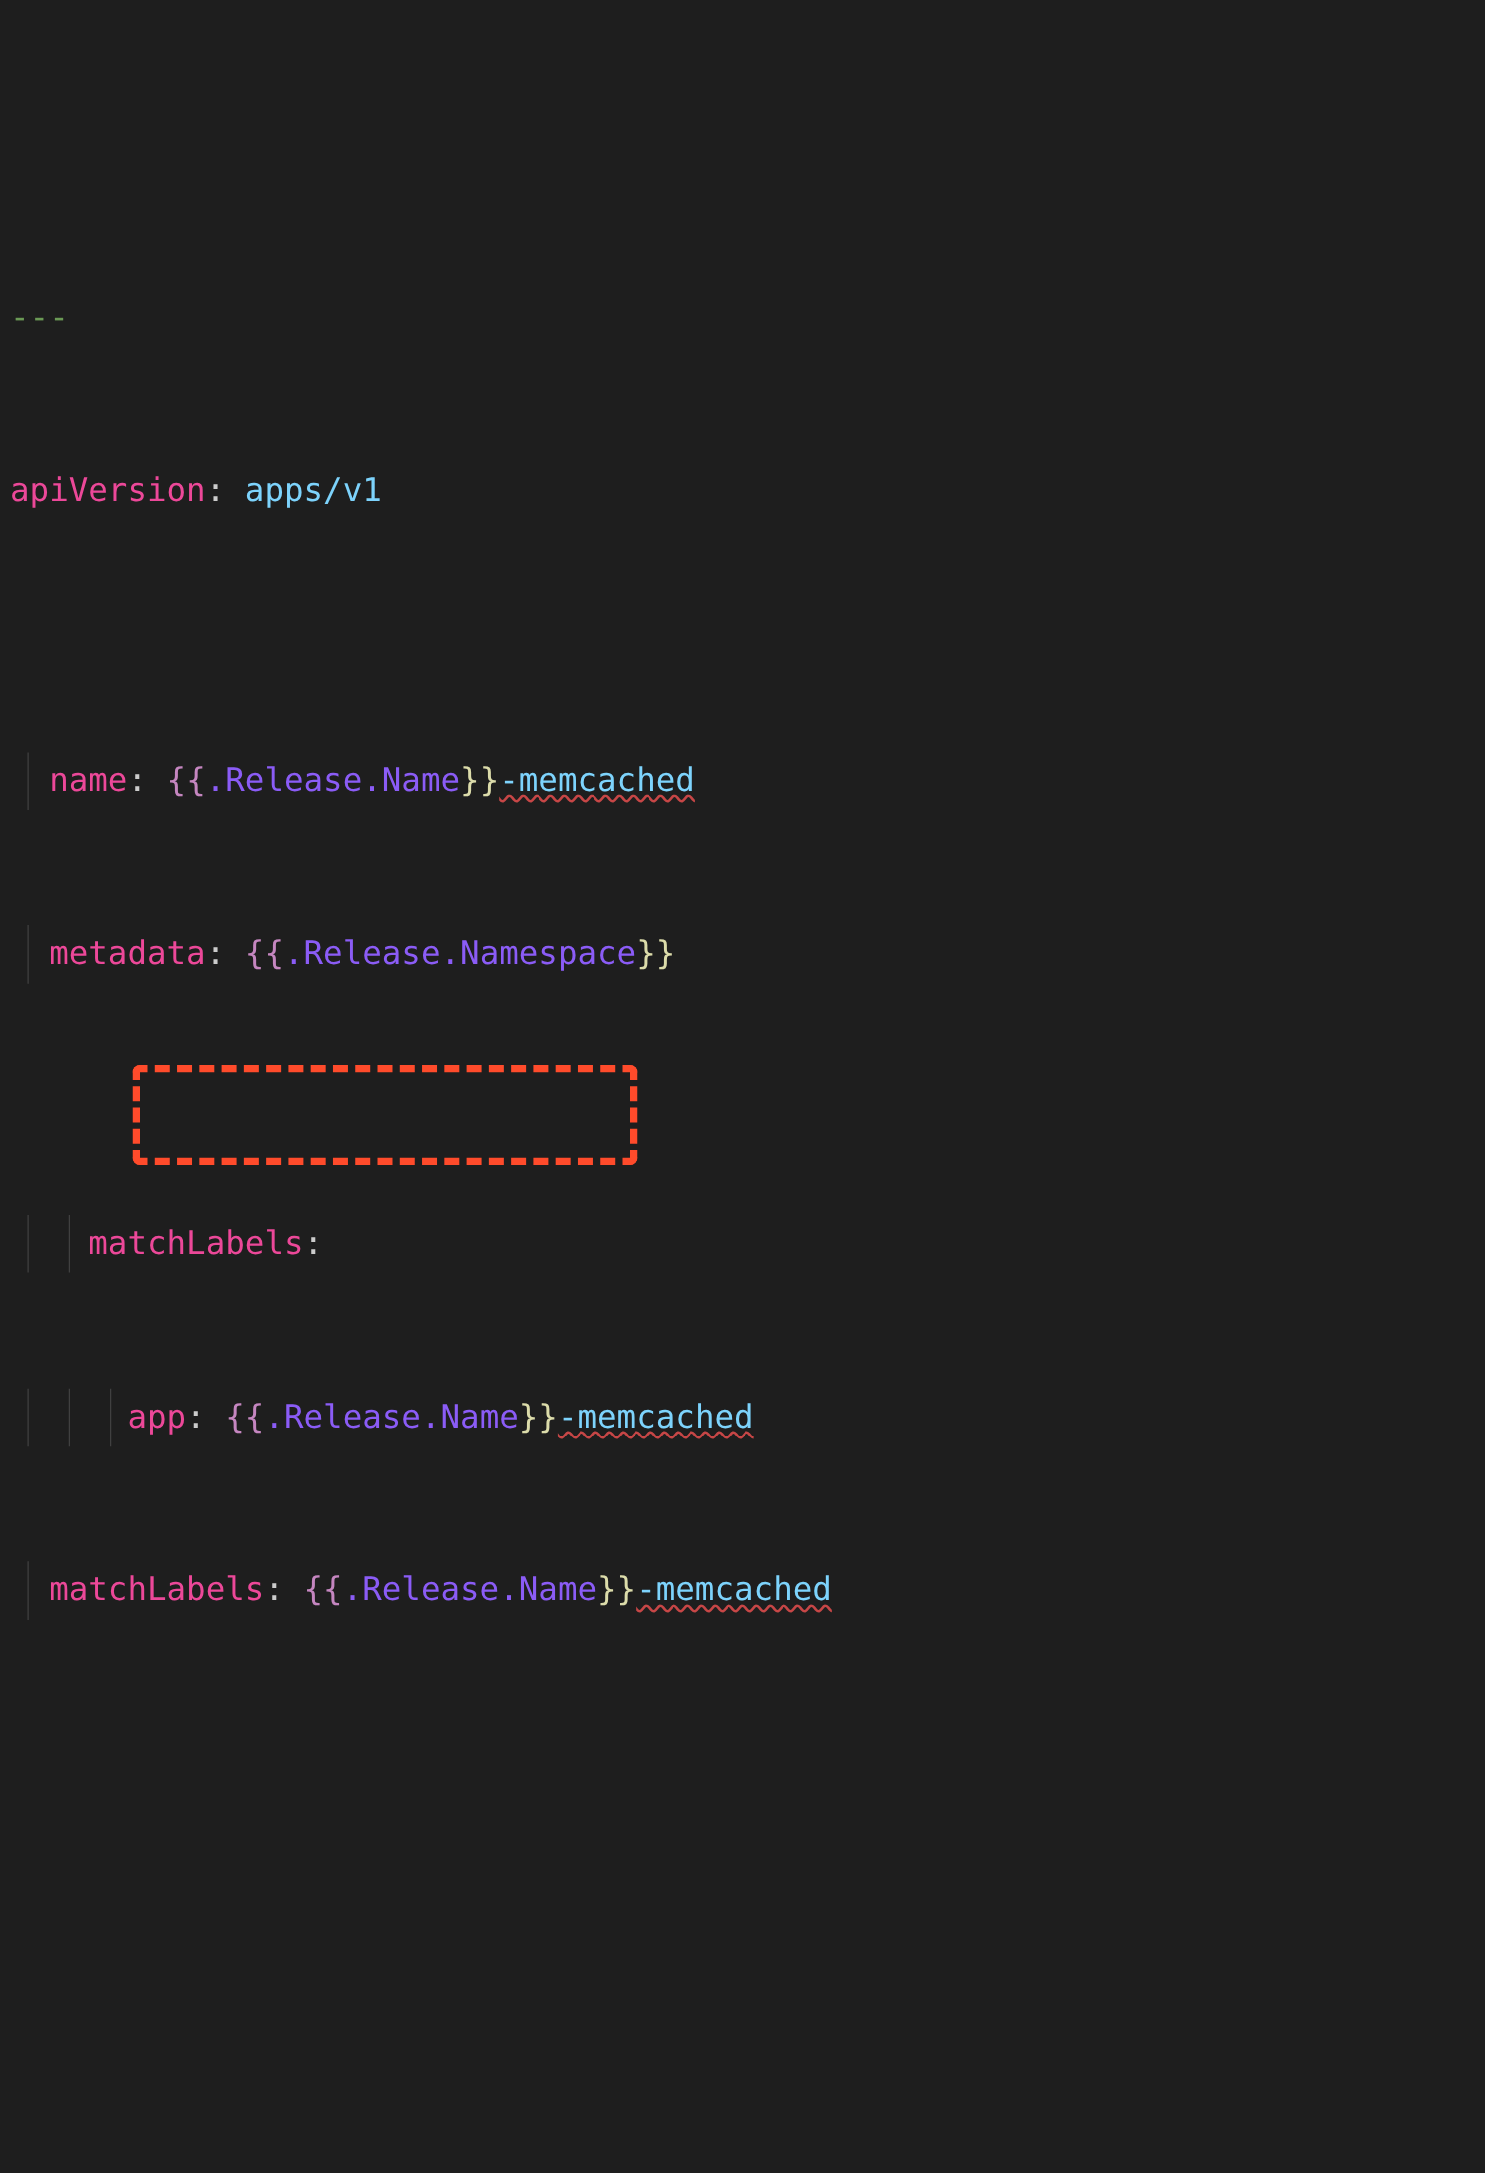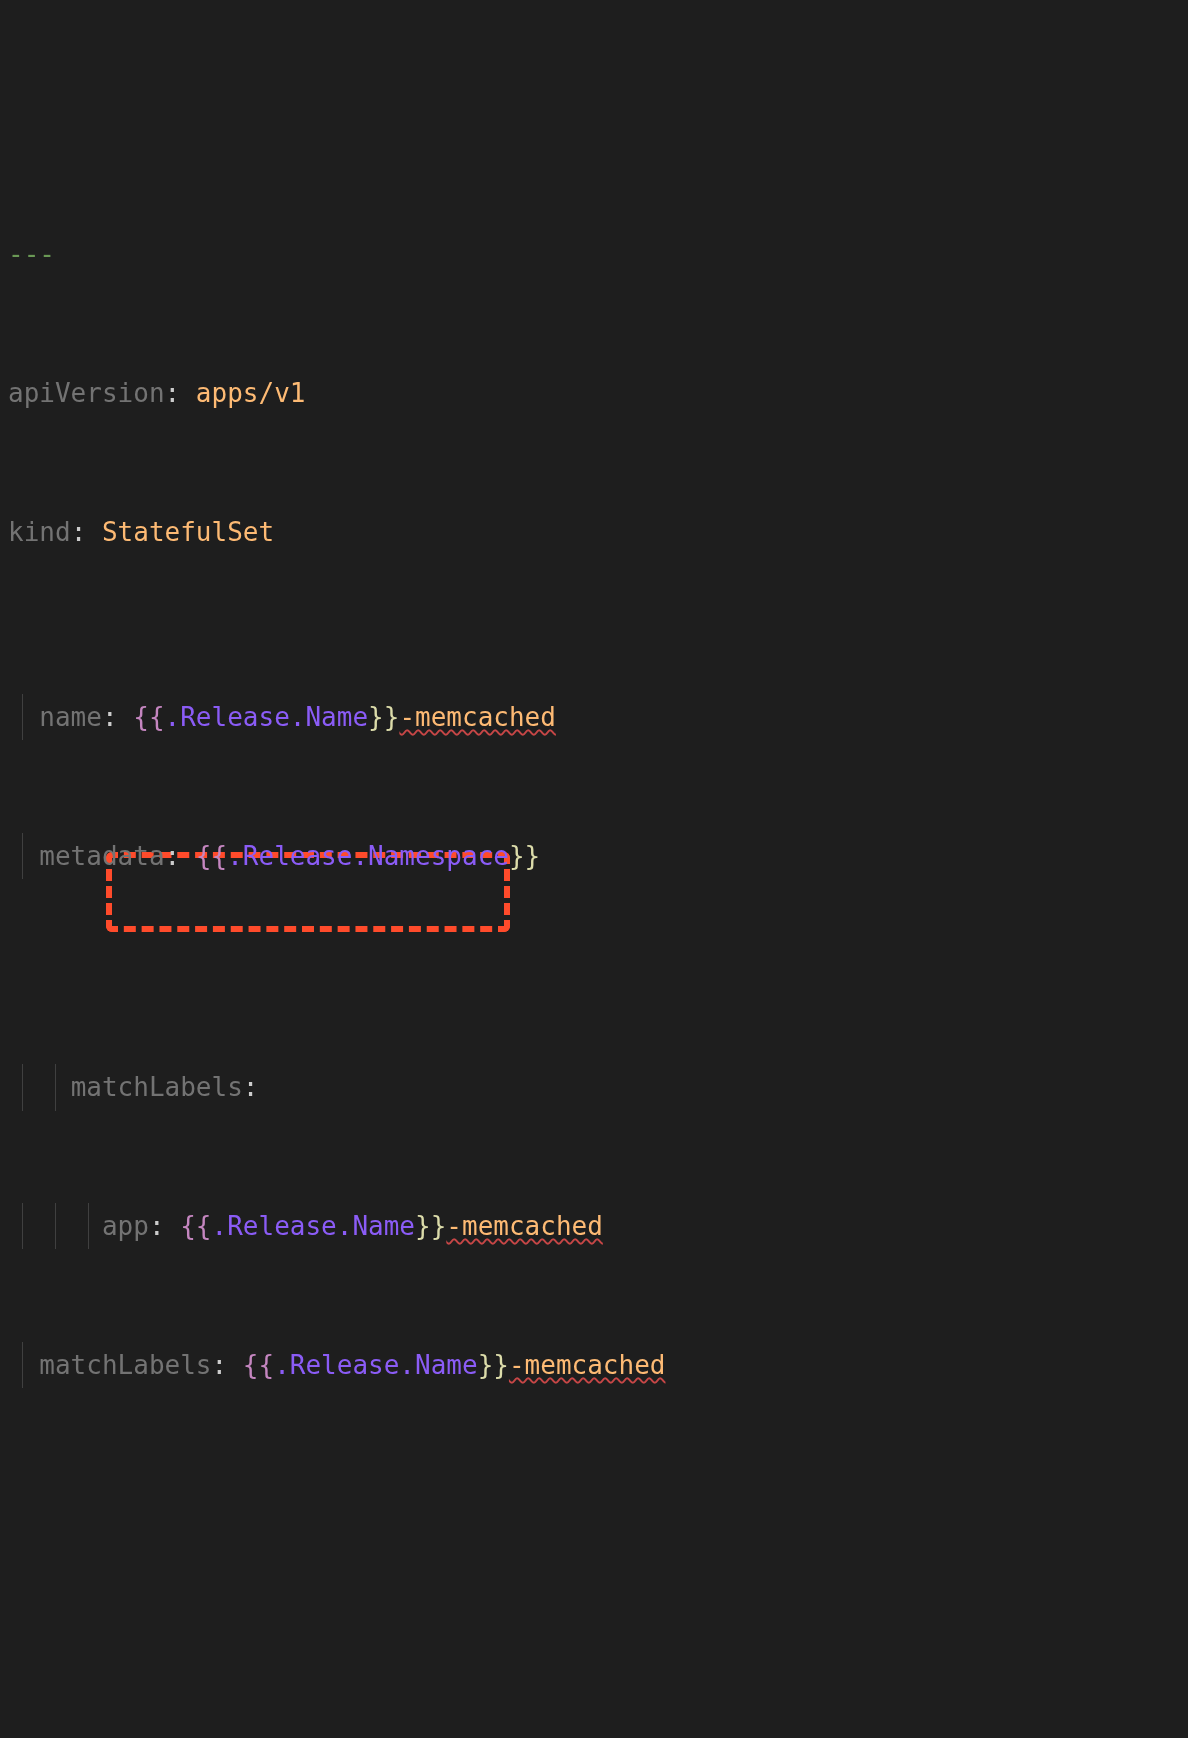--- a/index.html
+++ b/index.html
@@ -21,24 +21,24 @@
   }
   .line { height: 46.3px; position: relative; }
   .guide {
     position: absolute;
     top: 0;
     bottom:0;
     width: 1px;
     background: #404040;
   }
   
-  .key   { color: #737373; }       
+  .key   { color: #ec4899; }       
   .punct { color: #cccccc; }       
   .doc   { color: #6a9955; }       
-  .str   { color: #fdba74; }       
+  .str   { color: #7dd3fc; }       
   .tplO  { color: #c586c0; }       
   .tplC  { color: #dcdcAA; }       
   .tpli  { color: #8b5cf6; }
   .spell {
     text-decoration-line: underline;
     text-decoration-style: wavy;
     text-decoration-color: #c74646;
     text-decoration-thickness: 2px;
     text-underline-offset: 3px;
   }
@@ -54,21 +54,20 @@
 
 <div class="editor">
 
 
 <div class="dashbox" style="left:106px; top:852px; width:392px; height:68px;"></div>
 
 <div class="line"><span class="doc">---</span></div>
 
 <div class="line"><span class="key">apiVersion</span><span class="punct">: </span><span class="str">apps/v1</span></div>
 
-<div class="line"><span class="key">kind</span><span class="punct">: </span><span class="str">StatefulSet</span></div>
 
 
 <div class="line"><span class="guide" style="left:14px"></span>  <span class="key">name</span><span class="punct">: </span><span class="tplO">{{</span><span class="tpli">.Release.Name</span><span class="tplC">}}</span><span class="str spell">-memcached</span></div>
 
 <div class="line"><span class="guide" style="left:14px"></span>  <span class="key">metadata</span><span class="punct">: </span><span class="tplO">{{</span><span class="tpli">.Release.Namespace</span><span class="tplC">}}</span></div>
 
 
 
 <div class="line"><span class="guide" style="left:14px"></span><span class="guide" style="left:47px"></span>    <span class="key">matchLabels</span><span class="punct">:</span></div>
 

